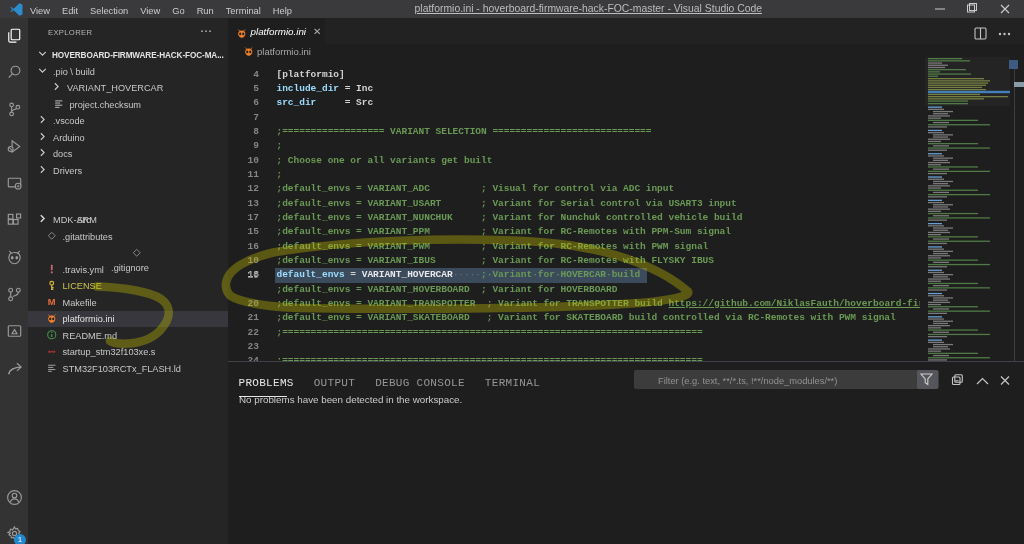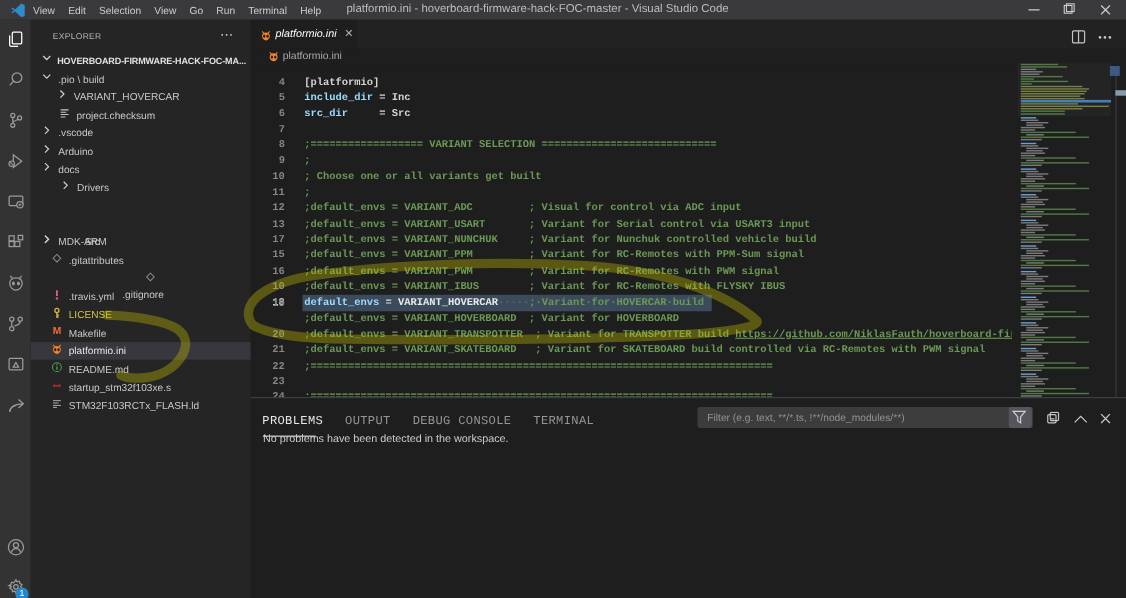--- a/index.html
+++ b/index.html
@@ -1,21 +1,21 @@
 <!DOCTYPE html>
 <html><head><meta charset="utf-8">
 <style>
 * { margin:0; padding:0; box-sizing:border-box; }
 html,body { width:1024px; height:544px; overflow:hidden; background:#1e1e1e;
   font-family:"Liberation Sans", sans-serif; }
 #root { position:absolute; left:0; top:0; width:1024px; height:544px; }
 
 #titlebar { position:absolute; left:0; top:0; width:1024px; height:18px; background:#3a393c; }
 .menuitem { display:inline-block; color:#cccccc; font-size:9.3px; line-height:18px; padding:0 6px; }
-#wintitle { position:absolute; left:315px; top:0; width:470px; text-align:left; color:#bdbdbd; font-size:10.4px; line-height:18px; }
+#wintitle { position:absolute; left:292px; top:0; width:470px; text-align:right; color:#bdbdbd; font-size:10.4px; line-height:18px;text-decoration:underline; }
 
 #abar { position:absolute; left:0; top:18px; width:28px; height:526px; background:#333333; }
 .aico { position:absolute; left:3.5px; width:22px; height:22px; }
 
 #sidebar { position:absolute; left:28px; top:18px; width:200px; height:526px; background:#252526; }
 #sbhead { position:absolute; left:20px; top:9.5px; color:#b5b5b5; font-size:7.7px; letter-spacing:0.3px; }
 #sbdots { position:absolute; left:172px; top:6px; color:#cccccc; font-size:12px; letter-spacing:1px; }
 .erow { position:absolute; left:0; width:200px; height:16.5px; display:flex; align-items:center; }
 .tw { width:13px; height:13px; flex:none; }
 .fi { width:11.5px; height:11.5px; flex:none; margin:0 1px; }
@@ -30,21 +30,21 @@
 #breadcrumb span { color:#a9a9a9; font-size:9.5px; margin-left:4px; }
 
 #codewrap { position:absolute; left:228px; top:59px; width:692px; height:302px; overflow:hidden; background:#1e1e1e; }
 .num { position:absolute; left:0; width:31px; text-align:right; font-family:"Liberation Mono", monospace; font-size:9.5px; font-weight:bold; height:14.33px; line-height:14.33px; }
 .cl { position:absolute; left:48.5px; font-family:"Liberation Mono", monospace; font-size:9.5px; font-weight:bold; height:14.33px; line-height:14.33px; white-space:pre; color:#d4d4d4; letter-spacing:-0.02px; }
 
 #panel { position:absolute; left:228px; top:361px; width:796px; height:183px; background:#1e1e1e; border-top:1px solid #41414a; }
 .ptab { display:inline-block; font-size:11px; letter-spacing:0.3px; margin-right:20px;font-family:Liberation Mono, monospace; }
 #pmsg { position:absolute; left:11px; top:32px; color:#cccccc; font-size:9.8px; }
 #filterbox { position:absolute; left:406px; top:8px; width:305px; height:19px; background:#3c3c3c; border-radius:2px; }
-#filterbox span { color:#929292; font-size:9.3px; line-height:19px; margin-left:9px; display:inline-block; }
+#filterbox span { color:#929292; font-size:9.3px; line-height:19px; margin-left:24px; display:inline-block; }
 </style></head>
 <body>
 <div id="root">
 
   <div id="titlebar">
     <svg style="position:absolute;left:10px;top:3px" width="13" height="13" viewBox="0 0 100 100">
       <path d="M96 12 L72 2 L28 44 L10 30 L2 36 L20 50 L2 64 L10 70 L28 56 L72 98 L96 88 Z M72 30 L46 50 L72 70 Z" fill="#2c8ccc"></path>
     </svg>
     <div style="position:absolute;left:24px;top:0">
       <span class="menuitem">View</span><span class="menuitem">Edit</span><span class="menuitem">Selection</span><span class="menuitem">View</span><span class="menuitem">Go</span><span class="menuitem">Run</span><span class="menuitem">Terminal</span><span class="menuitem">Help</span>
@@ -159,21 +159,21 @@
             <path d="M6 4 l4 4 l-4 4" stroke="#cccccc" stroke-width="1.4" fill="none"></path>
           </svg></span>
         <span class="lbl">.vscode</span>
       </div>
 <div class="erow" style="top:127.75px;">
         <span style="margin-left:8px"><svg class="tw" viewBox="0 0 16 16">
             <path d="M6 4 l4 4 l-4 4" stroke="#cccccc" stroke-width="1.4" fill="none"></path>
           </svg></span>
         <span class="lbl">docs</span>
       </div>
-<div class="erow" style="top:144.25px;padding-left:17px;">
+<div class="erow" style="top:144.25px;">
         <span style="margin-left:8px"><svg class="tw" viewBox="0 0 16 16">
             <path d="M6 4 l4 4 l-4 4" stroke="#cccccc" stroke-width="1.4" fill="none"></path>
           </svg></span>
         <span class="lbl">Drivers</span>
       </div>
 <div class="erow" style="top:194px;">
         <span style="margin-left:8px"><svg class="tw" viewBox="0 0 16 16">
             <path d="M6 4 l4 4 l-4 4" stroke="#cccccc" stroke-width="1.4" fill="none"></path>
           </svg></span>
         <span class="lbl">MDK-ARM</span>

